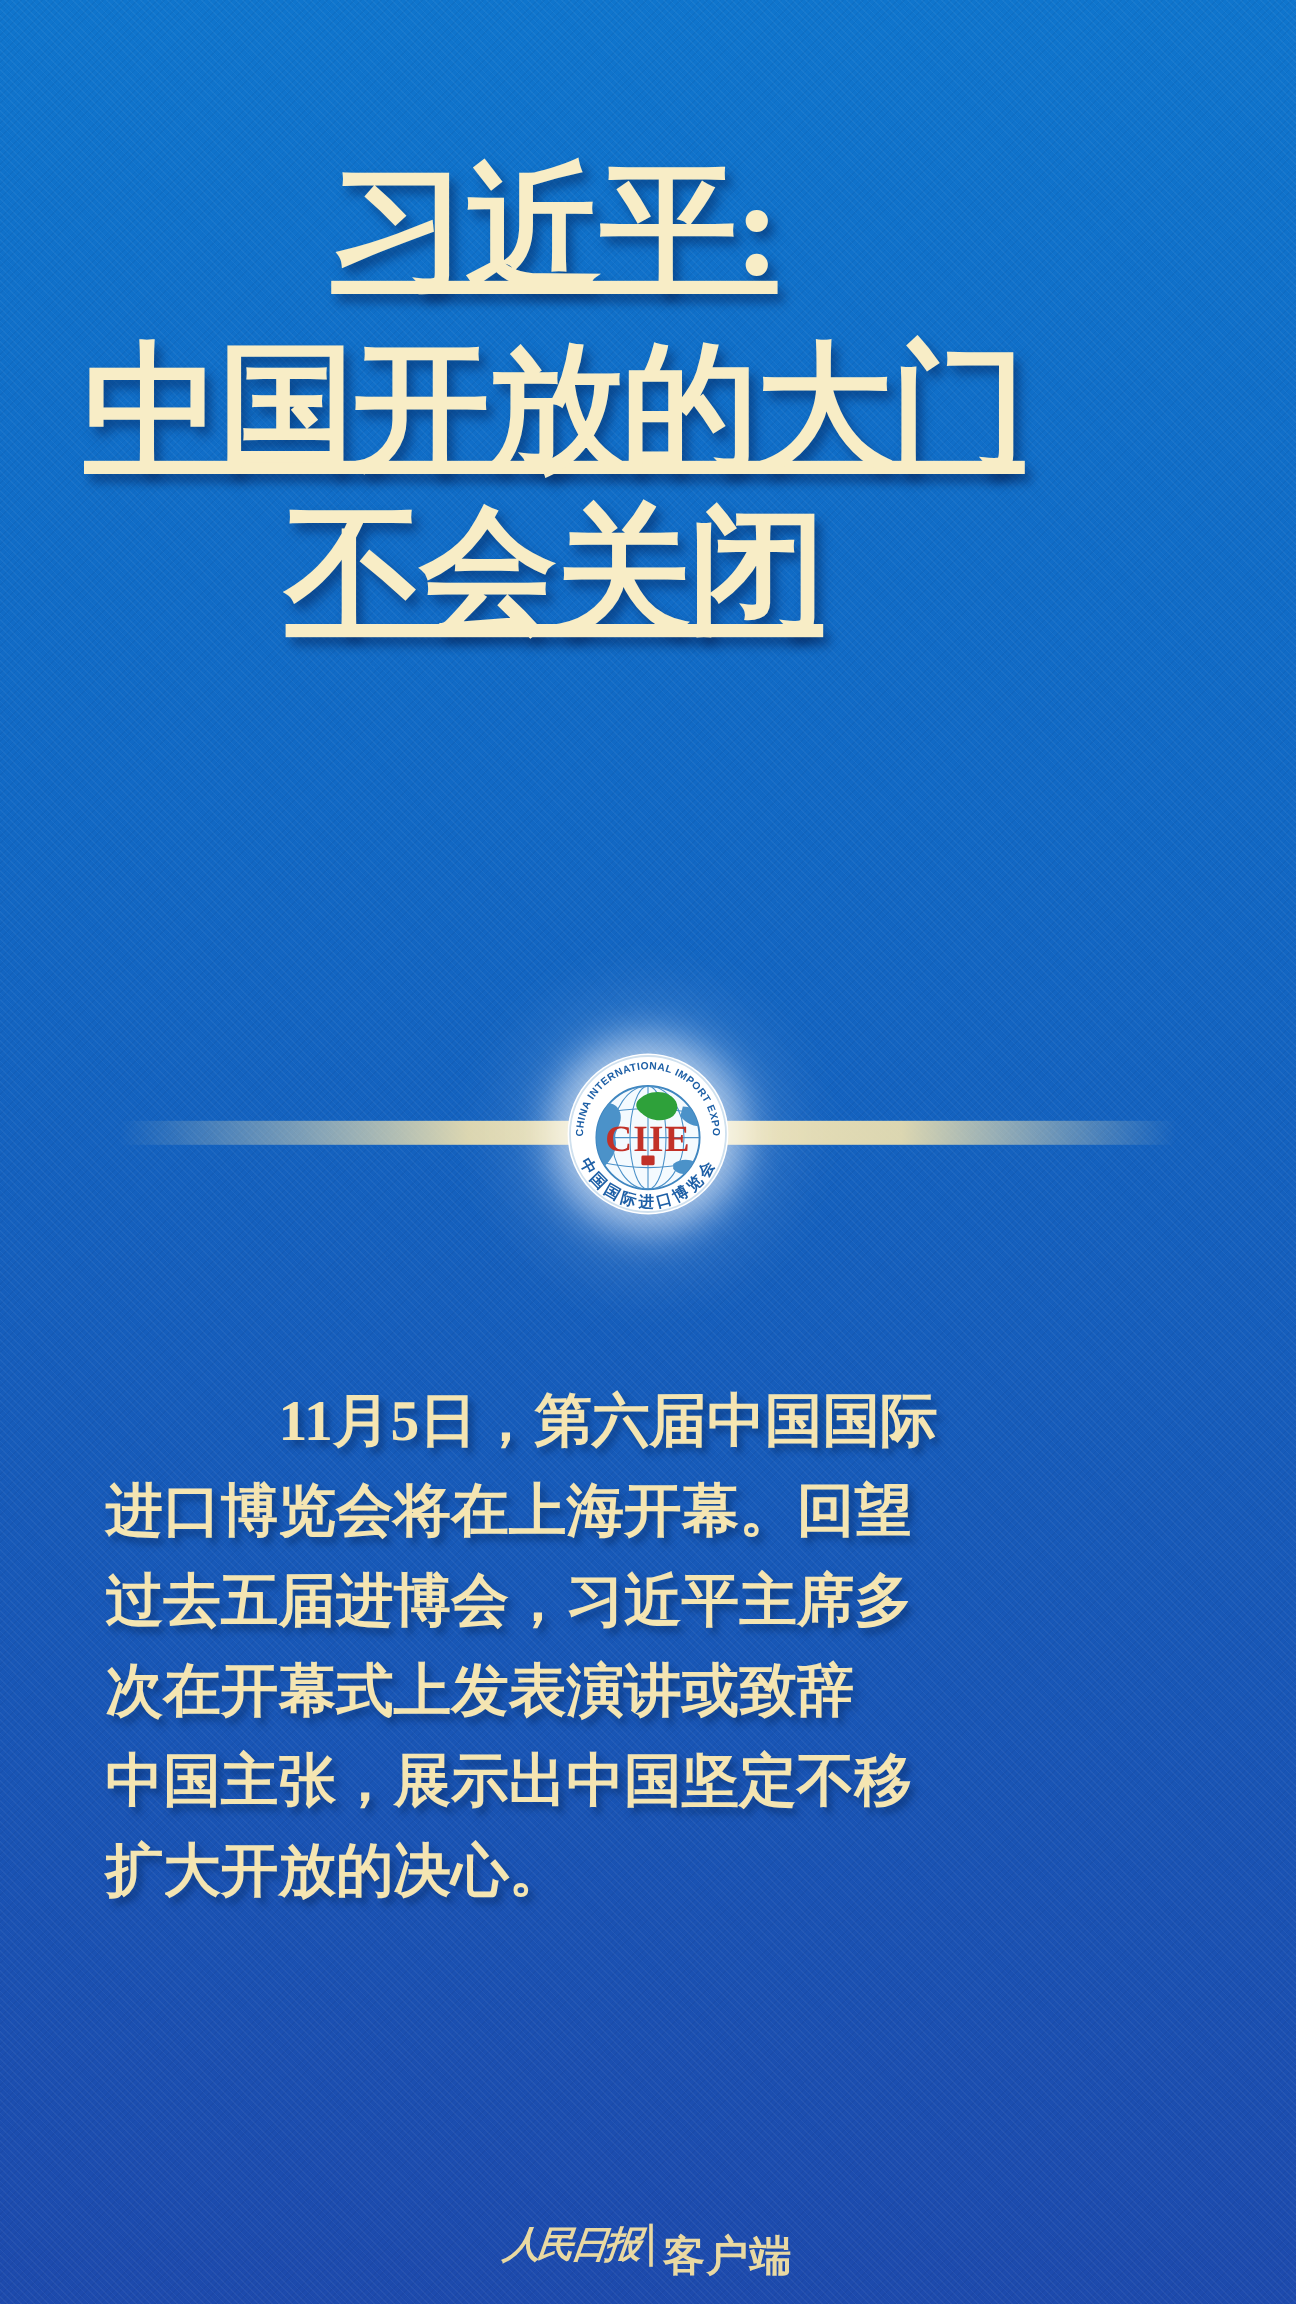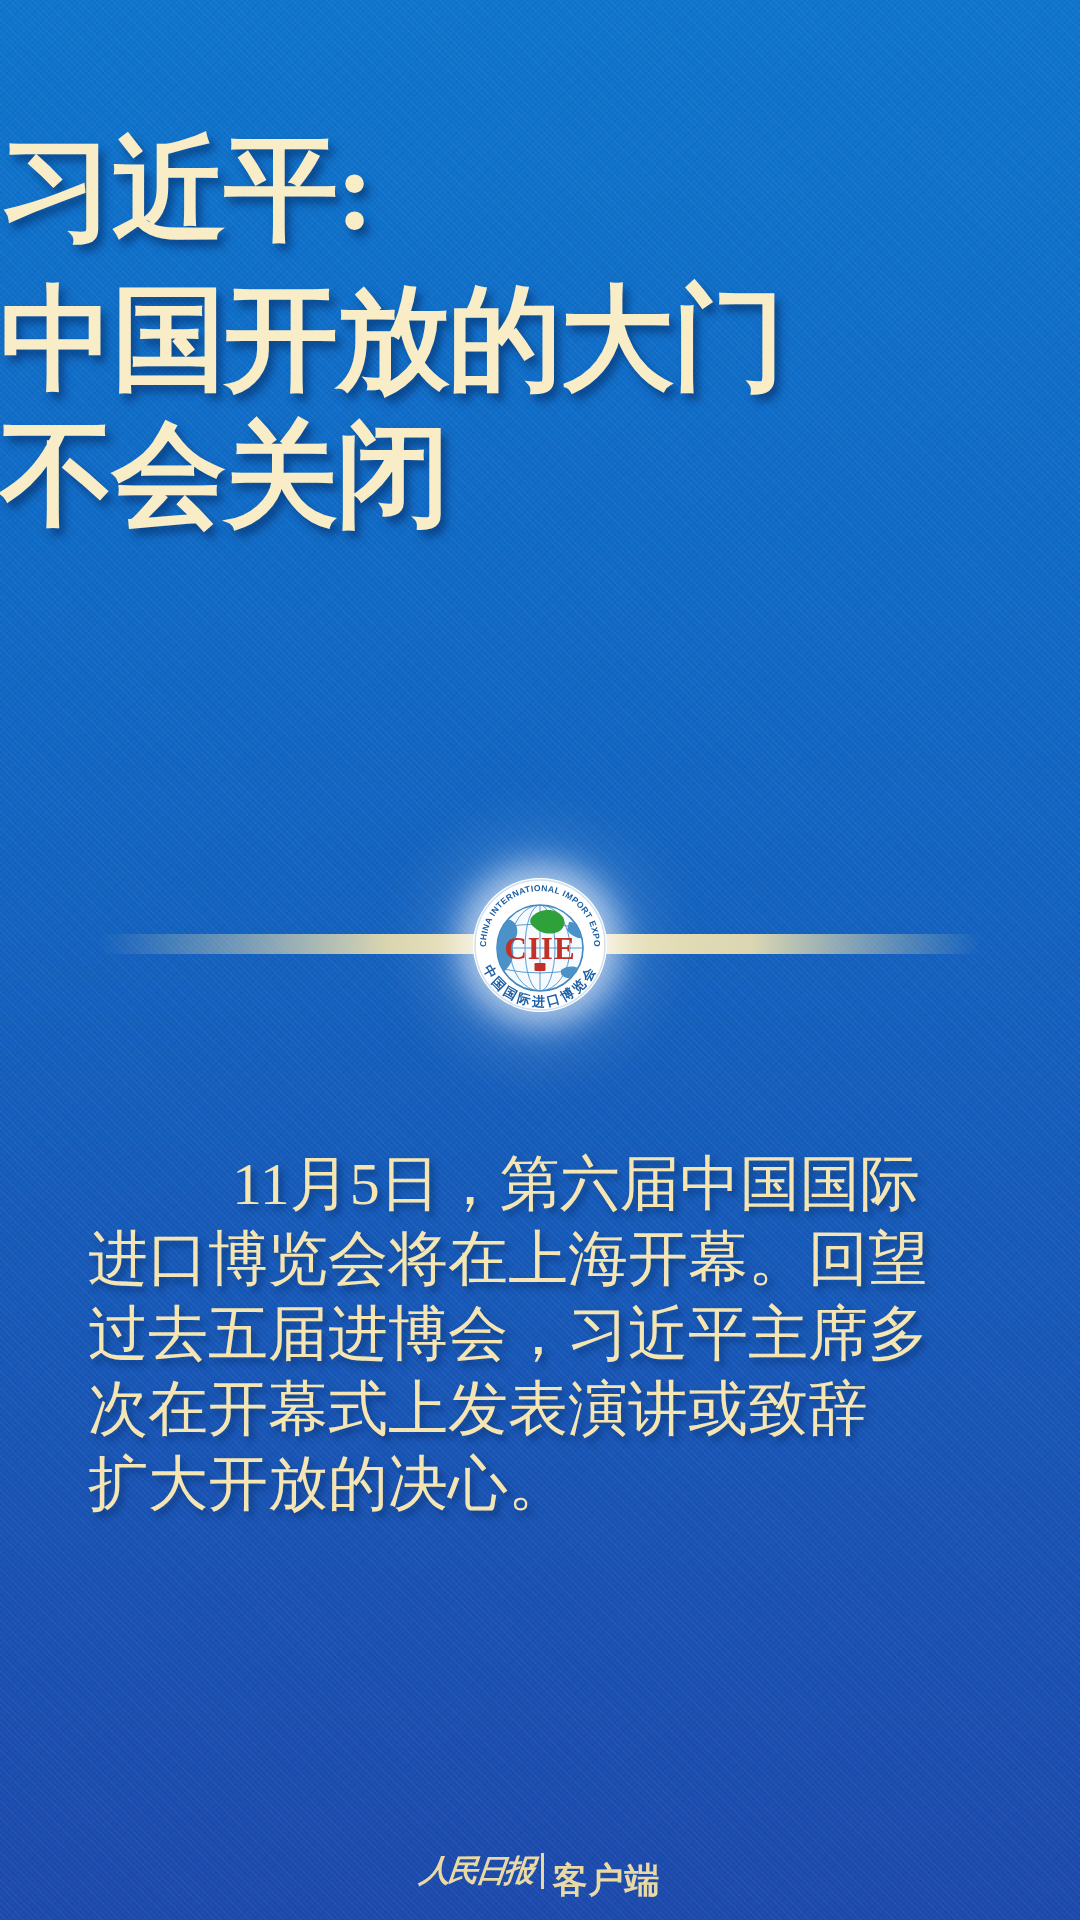--- a/index.html
+++ b/index.html
@@ -9,25 +9,27 @@
     overflow:hidden;
     font-family:"Liberation Serif","DejaVu Serif",serif;
     background:
       repeating-linear-gradient(45deg, rgba(255,255,255,.045) 0 1px, rgba(255,255,255,0) 1px 4px),
       repeating-linear-gradient(-45deg, rgba(0,20,60,.05) 0 1px, rgba(0,0,0,0) 1px 4px),
       linear-gradient(180deg,#0f75cd 0%, #1169c5 34%, #175ab9 66%, #1d4aad 100%);
   }
   
   .headline{
     position:absolute;top:122px;left:0;width:924px;
+    text-align:center;
     color:#f8edc6;
     font-weight:700;
     font-size:114px;line-height:136px;
     letter-spacing:-2px;
     text-shadow:5px 7px 9px rgba(3,38,92,.55);
+    text-decoration:underline;
   }
   .headline .t-line{white-space:nowrap;}
   .headline .t-first{margin-bottom:14px;}
   
   .divider{
     position:absolute;top:934px;left:100px;
     width:880px;height:20px;
     background:linear-gradient(90deg,
       rgba(233,221,171,0) 0%,
       rgba(236,224,176,.92) 33%,
@@ -42,22 +44,22 @@
     width:134px;height:134px;border-radius:50%;
     background:#ffffff;
     box-shadow:0 0 30px 14px rgba(255,255,255,.55), 0 0 70px 34px rgba(255,255,255,.22);
     z-index:2;
   }
   .logo-wrap svg{display:block;width:134px;height:134px;}
   
   .article{
     position:absolute;top:1147px;left:88px;width:904px;
     color:#f4e5b2;
-    font-weight:400;
-    font-size:60px;line-height:75px;
+    font-weight:700;
+    font-size:48px;line-height:75px;
     letter-spacing:0;
     text-shadow:4px 5px 6px rgba(3,38,92,.5);
   }
   .article .b-line{white-space:nowrap;}
   .article .indent{padding-left:144px;}
   
   .footer{
     position:absolute;top:1848px;left:0;width:1080px;height:46px;
     display:flex;align-items:center;justify-content:center;gap:9px;
     color:#e9d9a2;
@@ -131,20 +133,21 @@
         <textPath href="#botArc" startOffset="50%" text-anchor="middle">中国国际进口博览会</textPath>
       </text>
     </svg>
   </div>
 
   <main class="article">
     <div class="b-line indent">11月5日，第六届中国国际</div>
     <div class="b-line">进口博览会将在上海开幕。回望</div>
     <div class="b-line">过去五届进博会，习近平主席多</div>
     <div class="b-line">次在开幕式上发表演讲或致辞</div>
+    <div class="b-line">中国主张，展示出中国坚定不移</div>
     <div class="b-line">扩大开放的决心。</div>
   </main>
 
   <footer class="footer">
     <span class="brand-script">人民日报</span>
     <span class="brand-bar"></span>
     <span class="brand-suffix">客户端</span>
   </footer>
 
 </div>

